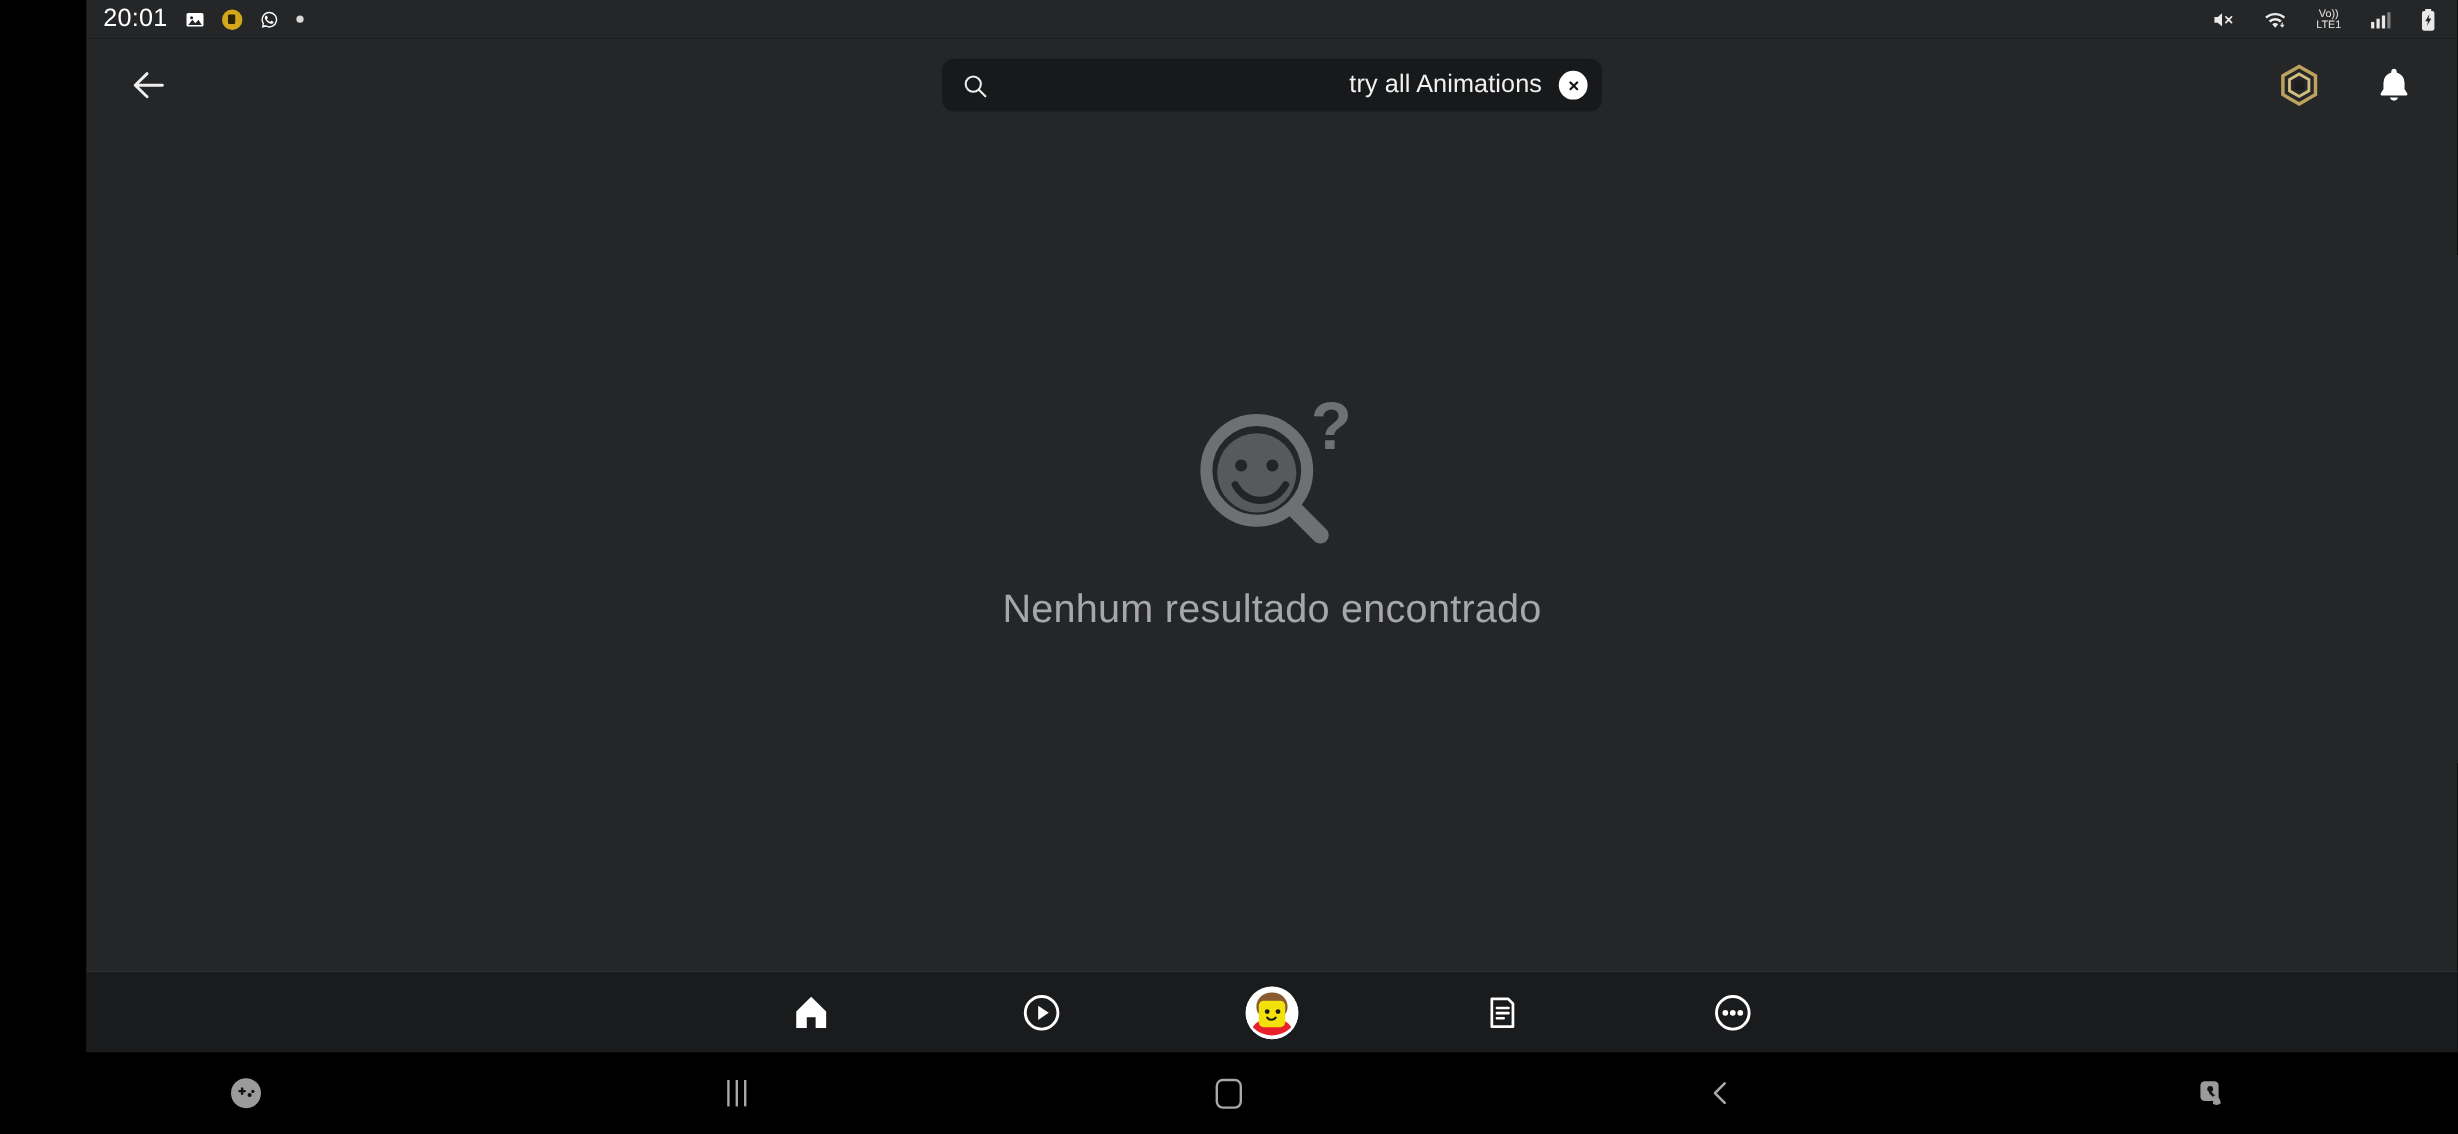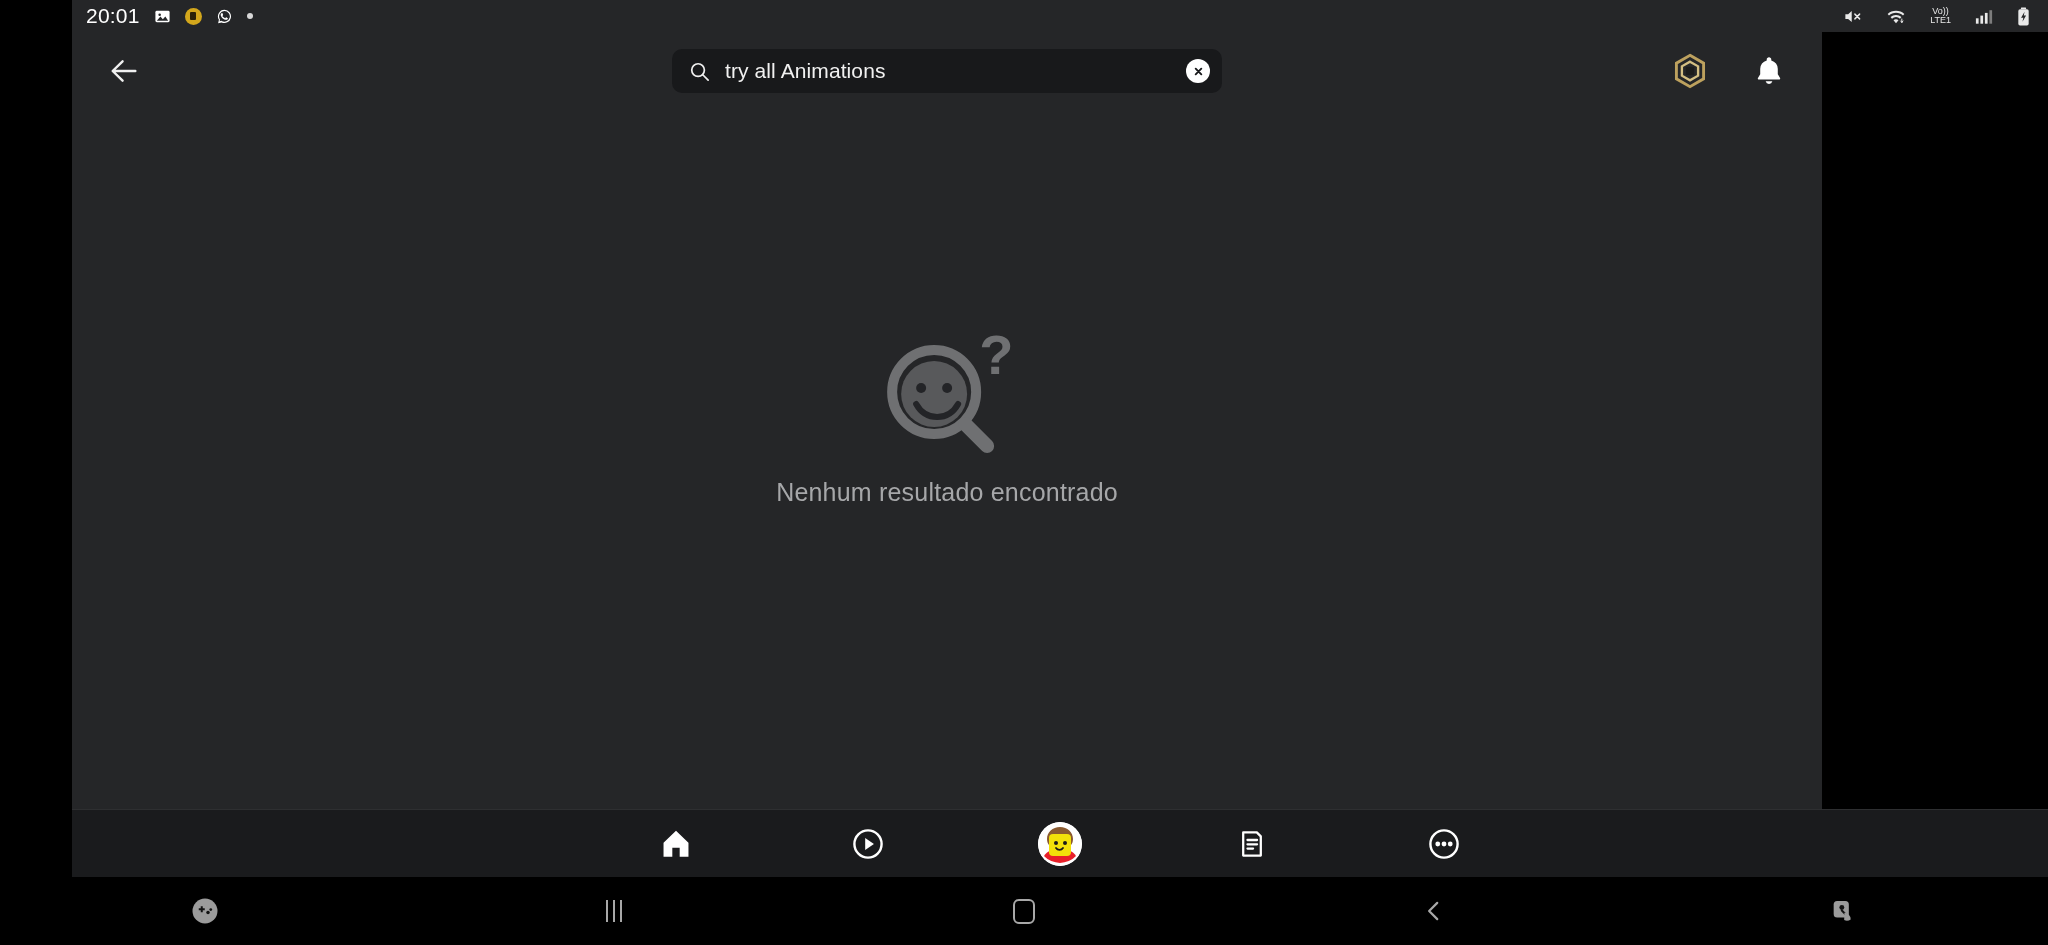--- a/index.html
+++ b/index.html
@@ -55,22 +55,23 @@
     line-height: 9px;
     font-family: "Liberation Sans", sans-serif;
     text-align: center;
   }
   .volte-txt b { display: block; font-weight: 400; }
 
   
   .app {
     position: absolute;
     left: 72px; top: 32px;
-    width: 1750px; height: 845px;
+    width: 1976px; height: 845px;
     background: #252628;
+    text-align: right;
   }
 
   
   .topbar {
     position: relative;
     height: 78px;
     display: flex;
     align-items: center;
     padding: 0 26px 0 24px;
   }
@@ -129,23 +130,23 @@
   .empty-state {
     position: absolute;
     left: 50%;
     top: 222px;
     transform: translateX(-50%);
     display: flex;
     flex-direction: column;
     align-items: center;
   }
   .empty-text {
-    margin-top: 16px;
+    margin-top: 26px;
     color: #a6a7a9;
-    font-size: 25px;
+    font-size: 33px;
     font-weight: 400;
     letter-spacing: 0.2px;
   }
 
   
   .tabbar {
     position: absolute;
     left: 72px;
     bottom: 68px;
     width: 1976px;

